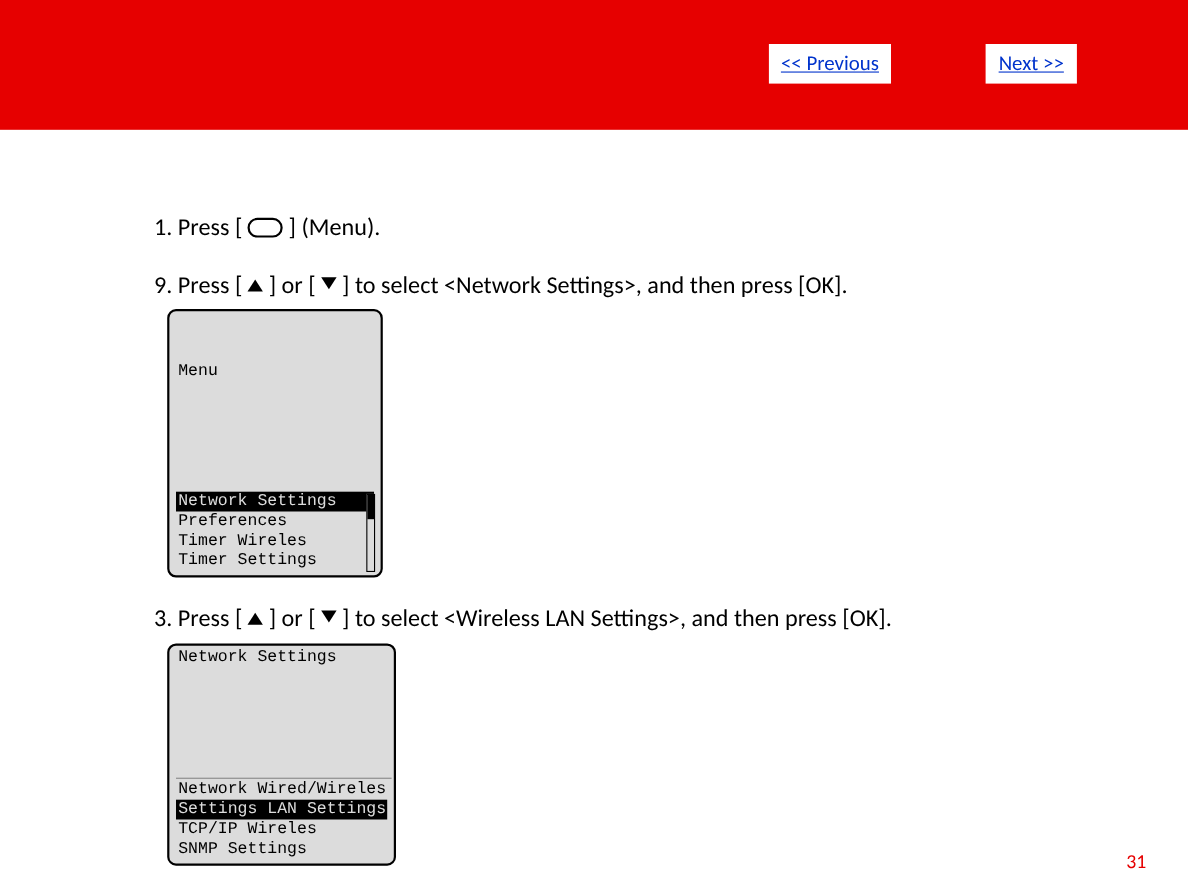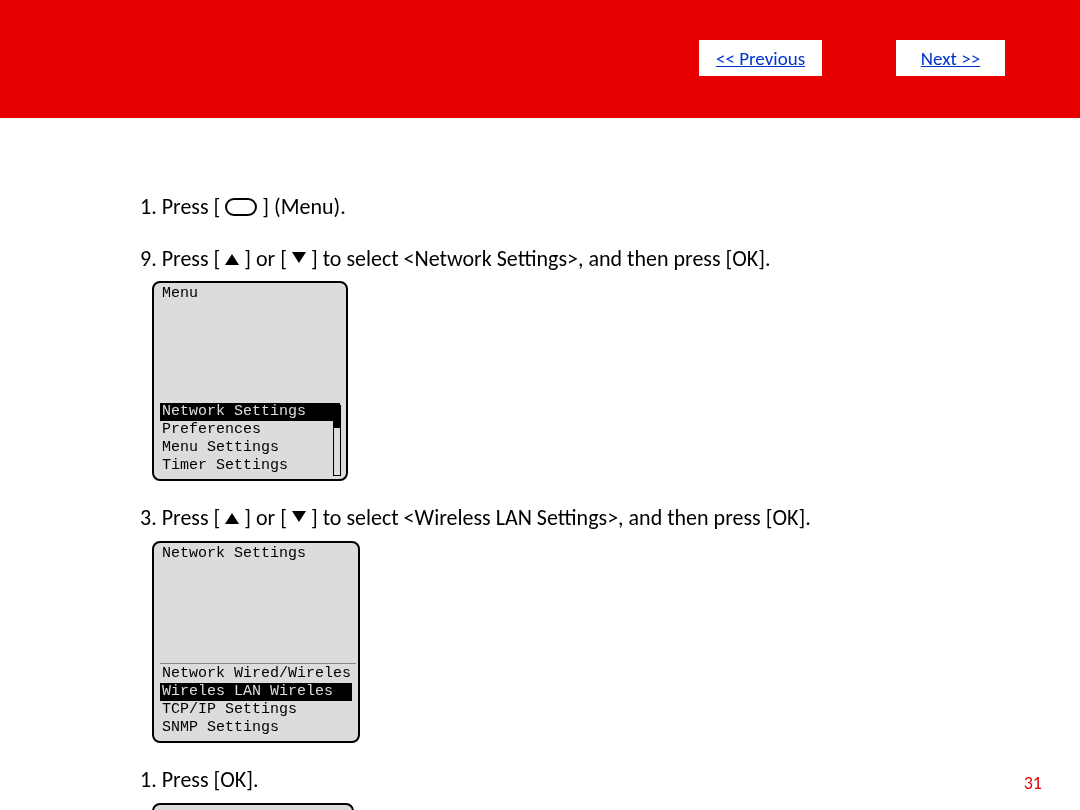--- a/index.html
+++ b/index.html
@@ -35,22 +35,22 @@
     color: #0033cc;
     text-decoration: underline;
     font-size: 19px;
     display: flex;
     align-items: center;
     justify-content: center;
     cursor: pointer;
     padding: 0 4px;
     box-sizing: border-box;
   }
-  .nav-prev { left: 699px; width: 123px; }
-  .nav-next { left: 896px; width: 109px; }
+  .nav-prev { left: 699px; width: 111px; }
+  .nav-next { left: 896px; width: 83px; }
 
   .content {
     padding: 74px 0 0 140px;
     font-size: 22px;
     line-height: 1.35;
   }
   .step {
     margin-bottom: 22px;
   }
   .step-text { white-space: pre-wrap; }
@@ -84,21 +84,21 @@
     margin: 8px 0 0 12px;
     box-sizing: border-box;
   }
   .lcd.wide { width: 208px; }
   .lcd .row { padding: 0 2px; white-space: pre; }
   .lcd .row.header {
     background: transparent;
     border-bottom: 1px solid #888;
     margin-bottom: 1px;
   }
-  .lcd.first .row.header { border-bottom: none; margin-bottom: 0; }
+  .lcd.first .row.header { border-bottom: none; margin-bottom: 0; margin-top: 44px; }
   .lcd .row.sel {
     background: #000;
     color: #dcdcdc;
   }
   .lcd .scrollbar {
     float: right;
     width: 6px;
     height: 69px;
     border: 1px solid #000;
     margin: -70px -1px 0 0;
@@ -143,38 +143,38 @@
     <span class="step-text">9. Press [</span>
     <span class="icon-tri-up"></span>
     <span class="step-text">] or [</span>
     <span class="icon-tri-down"></span>
     <span class="step-text">] to select &lt;Network Settings&gt;, and then press [OK].</span>
 
     <div class="lcd first">
       <div class="row header">Menu</div>
       <div class="row sel">Network Settings</div>
       <div class="row">Preferences</div>
-      <div class="row">Menu Settings</div>
+      <div class="row">Timer Wireles</div>
       <div class="row">Timer Settings</div>
       <div class="scrollbar"></div>
     </div>
   </div>
 
   <div class="step">
     <span class="step-text">3. Press [</span>
     <span class="icon-tri-up"></span>
     <span class="step-text">] or [</span>
     <span class="icon-tri-down"></span>
     <span class="step-text">] to select &lt;Wireless LAN Settings&gt;, and then press [OK].</span>
 
     <div class="lcd wide">
       <div class="row header">Network Settings</div>
       <div class="row">Network Wired/Wireles</div>
-      <div class="row sel">Wireles LAN Wireles</div>
-      <div class="row">TCP/IP Settings</div>
+      <div class="row sel">Settings LAN Settings</div>
+      <div class="row">TCP/IP Wireles</div>
       <div class="row">SNMP Settings</div>
     </div>
   </div>
 
   <div class="step">
     <span class="step-text">1. Press [OK].</span>
 
     <div class="lcd msg">
       
       

